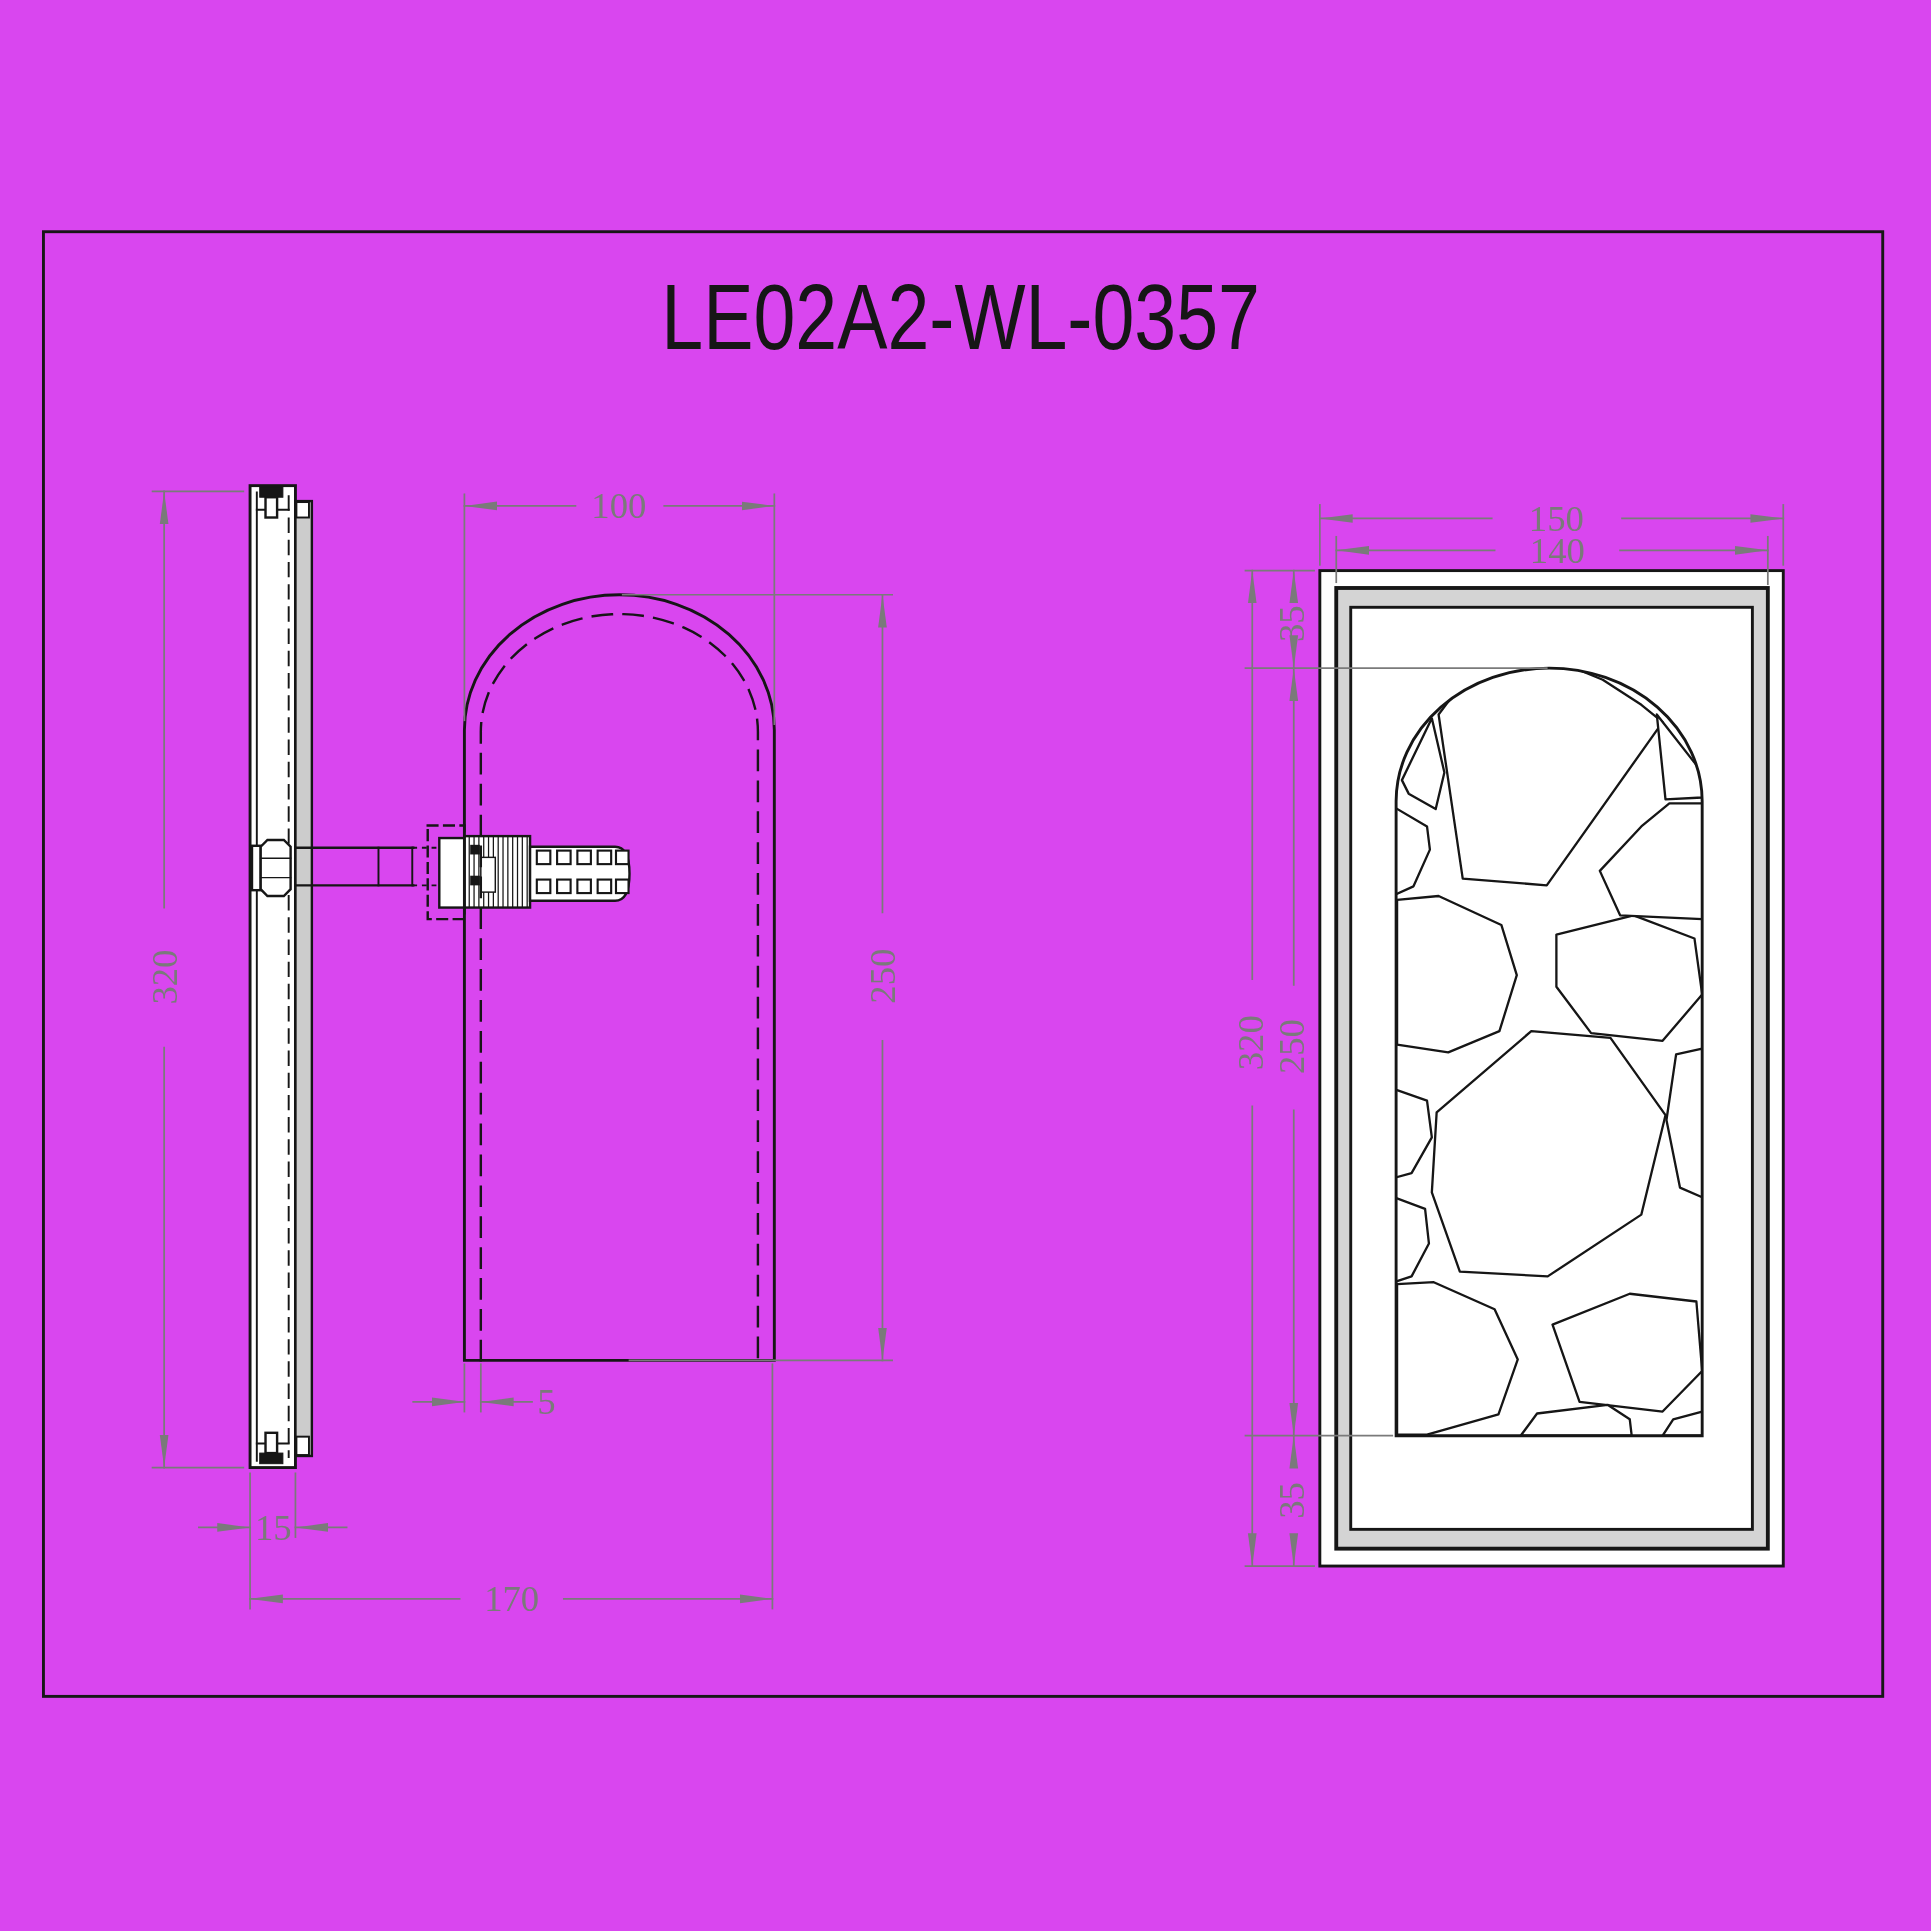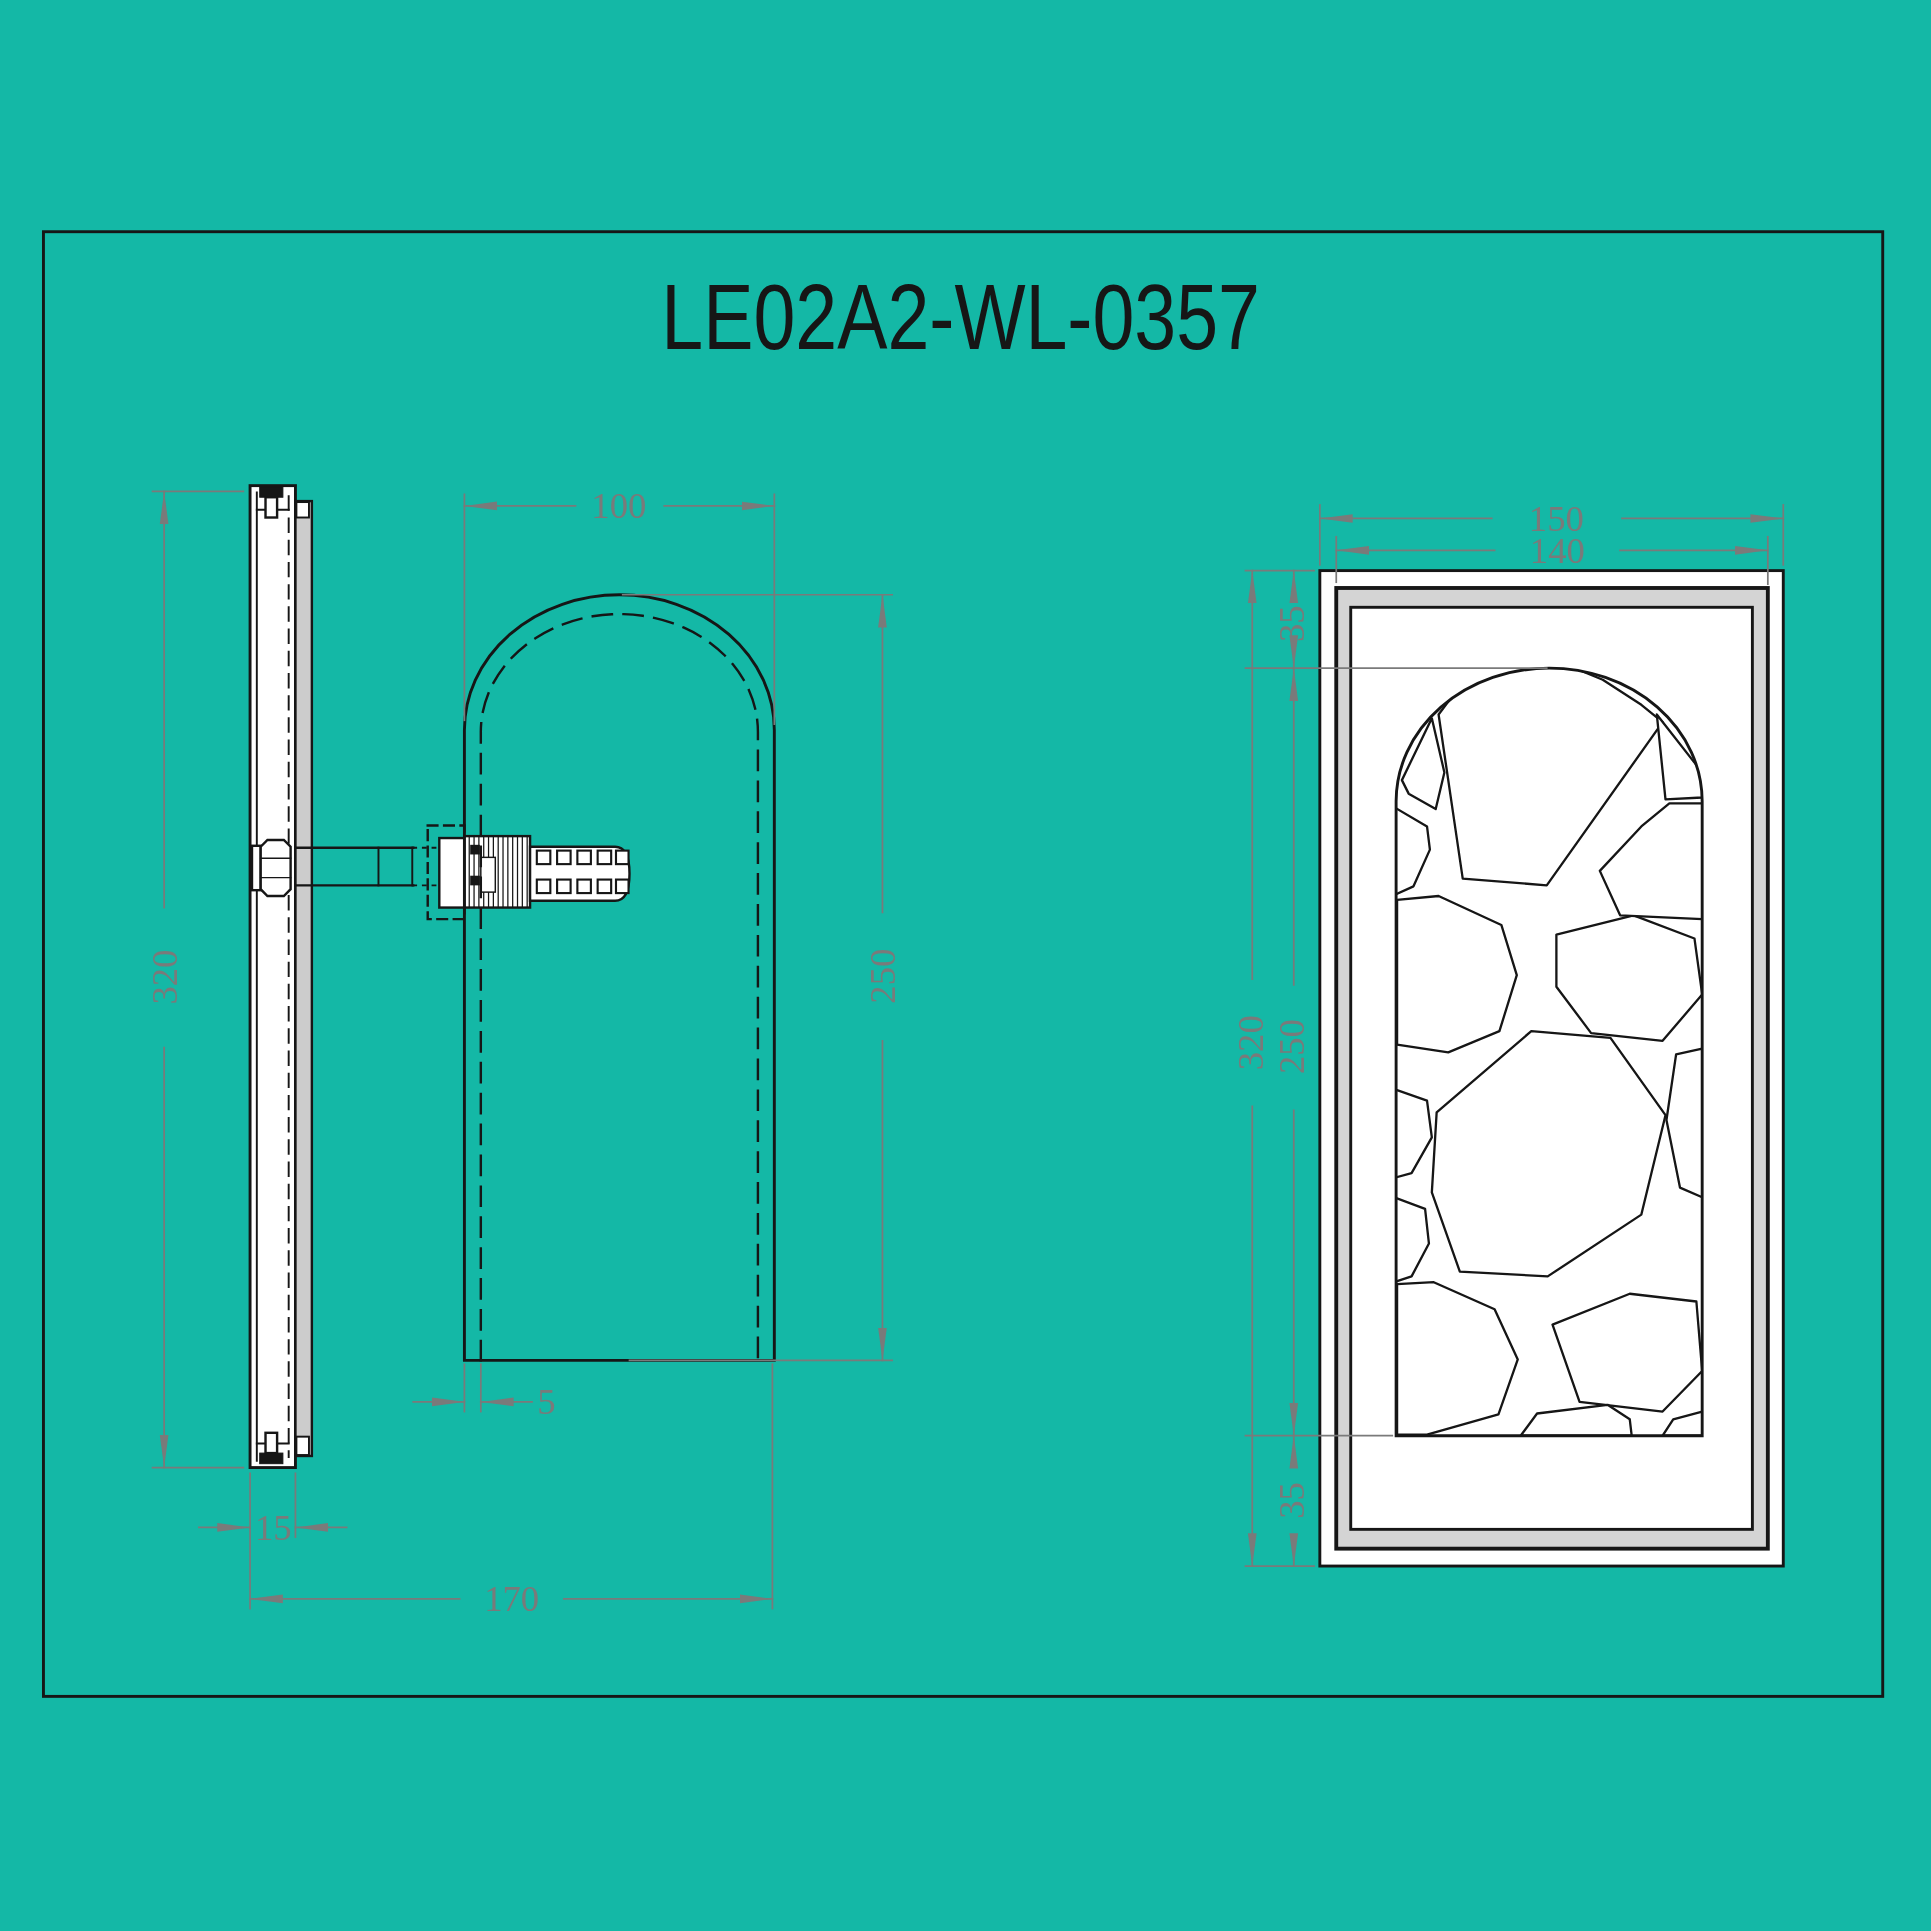--- a/index.html
+++ b/index.html
@@ -1,16 +1,16 @@
 <!DOCTYPE html>
 <html><head>
 <meta charset="utf-8">
 <style>
   html,body{margin:0;padding:0;background:#ffffff;}
-  .stage{width:1931px;height:1931px;position:relative;background:#14b8a6;font-family:"Liberation Sans",sans-serif;}
+  .stage{width:1931px;height:1931px;position:relative;background:#d946ef;font-family:"Liberation Sans",sans-serif;}
   svg{display:block;}
   text{user-select:none;}
   .dimtxt{font-family:"Liberation Serif",serif;font-size:38px;fill:#7a7a7a;}
   .titletxt{font-family:"Liberation Sans",sans-serif;font-size:96px;fill:#161616;}
 </style>
 </head>
 <body>
 
 <div class="stage">
 <svg width="1931" height="1931" viewBox="0 0 2000 2000">

